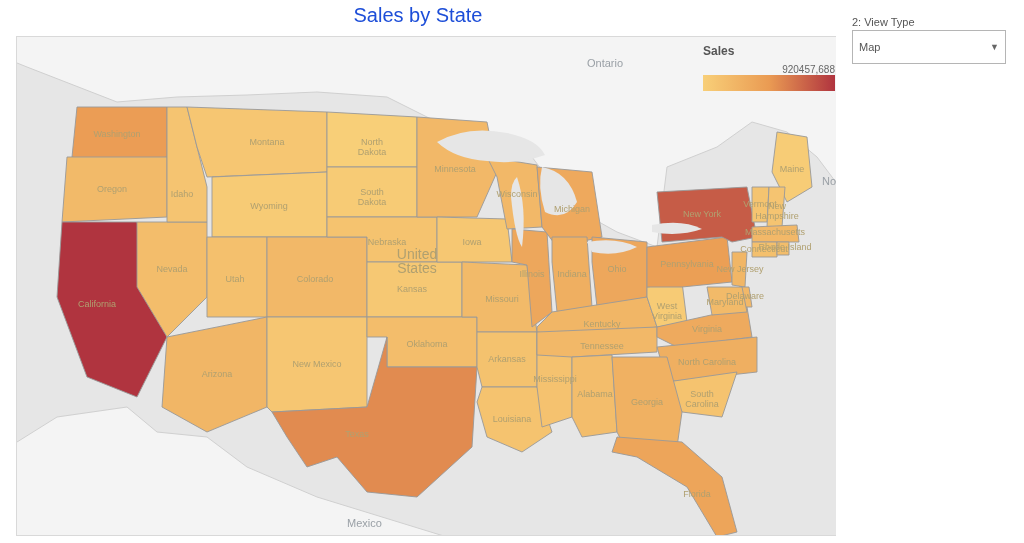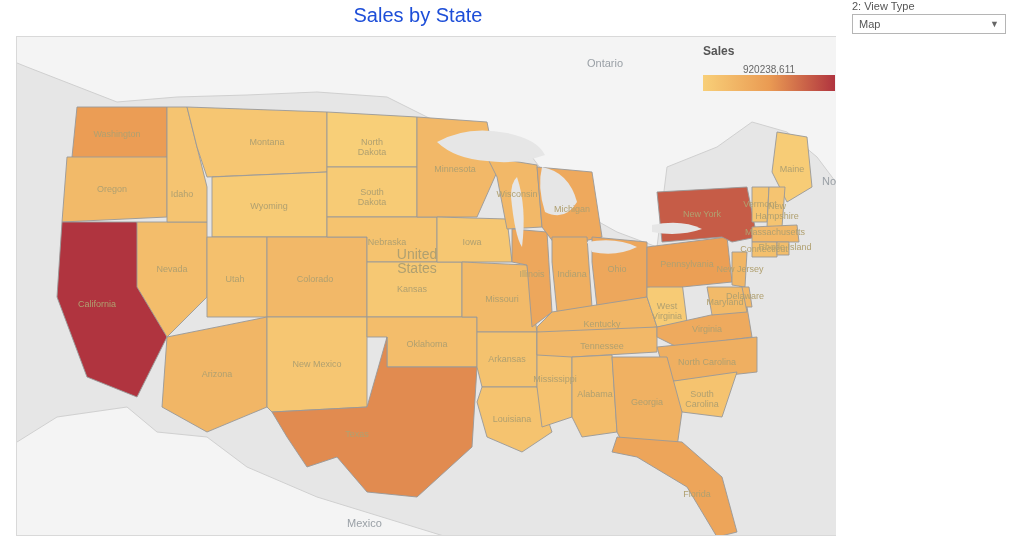--- a/index.html
+++ b/index.html
@@ -22,32 +22,32 @@
     top: 4px;
     left: 0;
     width: 836px;
     text-align: center;
     font-size: 20px;
     font-weight: 400;
     color: #1d4ed8;
   }
   .controls {
     position: absolute;
-    top: 0;
+    top: 16px;
     right: 18px;
     width: 154px;
     font-size: 11px;
     color: #555;
   }
   .controls-label {
     margin-bottom: 2px;
   }
   .dropdown {
     width: 154px;
-    height: 20px;
+    height: 34px;
     border: 1px solid #b5b5b5;
     background: #ffffff;
     display: flex;
     align-items: center;
     justify-content: space-between;
     padding: 0 6px;
     box-sizing: border-box;
     font-size: 11px;
     color: #555;
     cursor: pointer;
@@ -126,21 +126,21 @@
     flex-direction: column;
   }
   .legend-bar {
     width: 132px;
     height: 16px;
     background: linear-gradient(to right, #f8cf78, #ea9b53, #b0343f);
     border: none;
   }
   .legend-ticks {
     display: flex;
-    justify-content: center;
+    justify-content: flex-end;
     width: 132px;
     margin-top: 2px;
     font-size: 10px;
     color: #666;
   }
 </style>
 </head>
 <body>
 
 <div class="page">
@@ -281,19 +281,19 @@
           <text x="708" y="268" text-anchor="middle" class="state-label"><tspan x="708" dy="0">Maryland</tspan></text>
         </g>
     </svg>
   </div>
 
   <div class="legend">
     <div class="legend-title">Sales</div>
     <div class="legend-bar-wrap">
       <div class="legend-ticks">
         <span>920</span>
-        <span>238,611</span>
+        <span>457,688</span>
       </div>
       <div class="legend-bar"></div>
     </div>
   </div>
 
 </div>
 
 </body></html>

